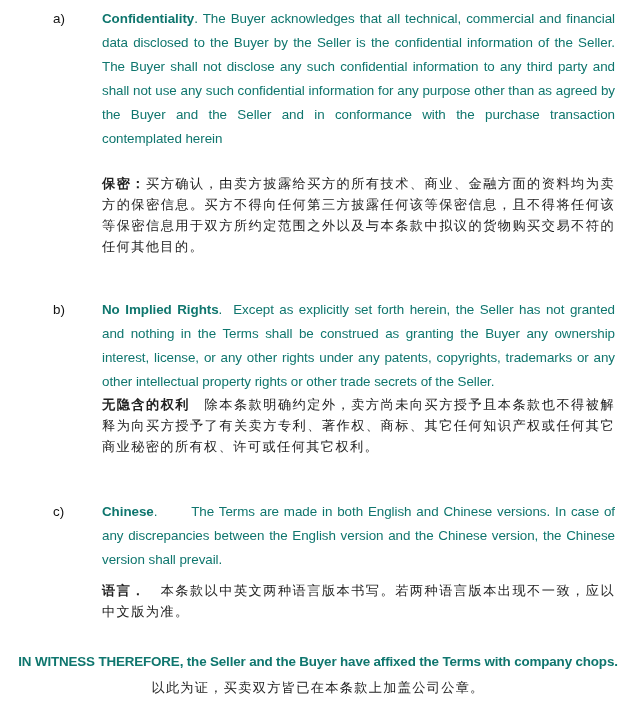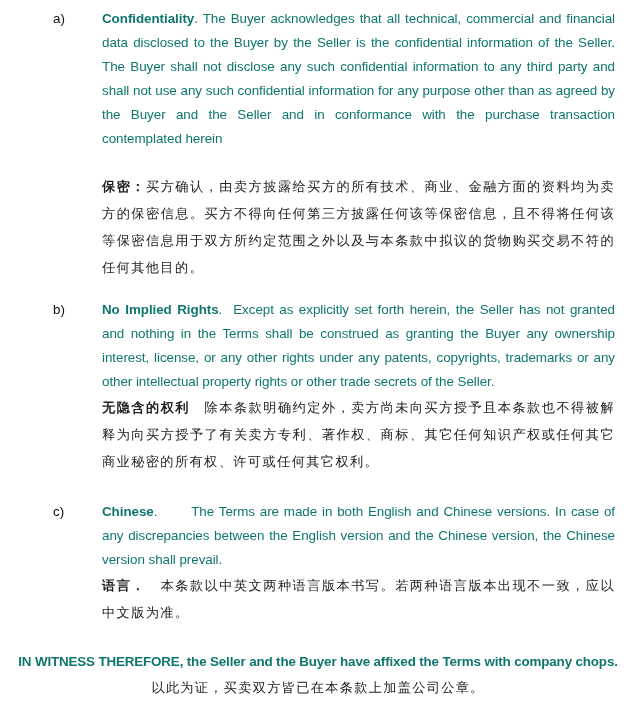--- a/index.html
+++ b/index.html
@@ -41,21 +41,21 @@
       letter-spacing: -0.05px;
       margin: 0;
       color: #0f766e;
     }
     .en .title {
       font-weight: bold;
     }
     .zh {
       font-family: "DejaVu Serif", serif;
       font-size: 13.2px;
-      line-height: 27px;
+      line-height: 21px;
       text-align: justify;
       letter-spacing: 1.4px;
       margin: 0;
       color: #222;
     }
     .zh .title {
       font-weight: bold;
     }
     .witness {
       position: absolute;
@@ -88,20 +88,20 @@
   <div class="clause-body">
     <p class="en"><span class="title">No Implied Rights</span><span style="white-space:pre;">.  </span><span>Except as explicitly set forth herein, the Seller has not granted and nothing in the Terms shall be construed as granting the Buyer any ownership interest, license, or any other rights under any patents, copyrights, trademarks or any other intellectual property rights or other trade secrets of the Seller.</span></p>
     <p class="zh" style="margin-top:0px;"><span class="title">无隐含的权利</span><span>　除本条款明确约定外，卖方尚未向买方授予且本条款也不得被解释为向买方授予了有关卖方专利、著作权、商标、其它任何知识产权或任何其它商业秘密的所有权、许可或任何其它权利。</span></p>
   </div>
 </div>
 
 <div class="clause" style="top:500px;">
   <div class="clause-label">c)</div>
   <div class="clause-body">
     <p class="en"><span class="title">Chinese</span><span style="white-space:pre;">.       </span><span>The Terms are made in both English and Chinese versions. In case of any discrepancies between the English version and the Chinese version, the Chinese version shall prevail.</span></p>
-    <p class="zh" style="margin-top:0px;"><span class="title">语言．</span><span>　本条款以中英文两种语言版本书写。若两种语言版本出现不一致，应以中文版为准。</span></p>
+    <p class="zh" style="margin-top:8px;"><span class="title">语言．</span><span>　本条款以中英文两种语言版本书写。若两种语言版本出现不一致，应以中文版为准。</span></p>
   </div>
 </div>
 
 <div class="witness" style="top:650px;">
   <p class="en">IN WITNESS THEREFORE, the Seller and the Buyer have affixed the Terms with company chops.</p>
   <p class="zh" style="line-height:27px;">以此为证，买卖双方皆已在本条款上加盖公司公章。</p>
 </div>
 
 </body></html>

